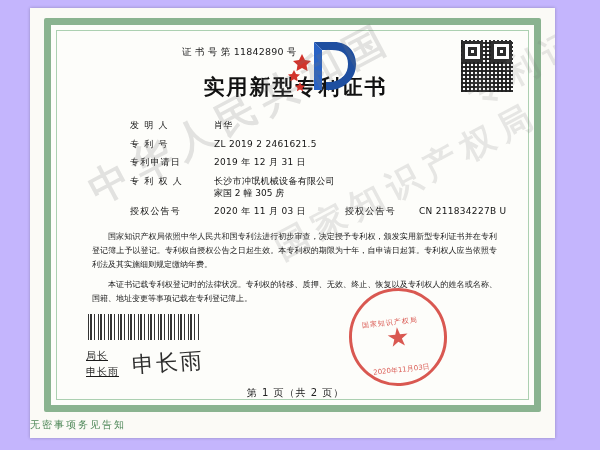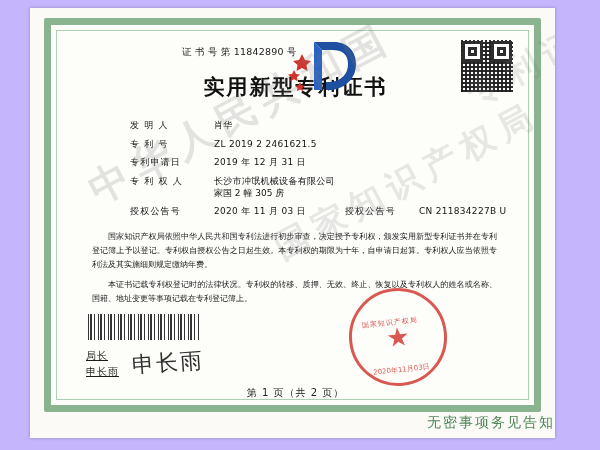--- a/index.html
+++ b/index.html
@@ -263,22 +263,22 @@
     text-align: center;
     font-size: 10px;
     color: #222;
     letter-spacing: 1px;
   }
 
   .footer-note {
     position: absolute;
     left: 0; right: 0;
     bottom: 6px;
-    text-align: right;
-    font-size: 14px;
+    text-align: left;
+    font-size: 10px;
     color: #3a7a46;
     letter-spacing: 2px;
     opacity: .9;
   }
 
   
   .watermark {
     position: absolute;
     left: 0; top: 0; right: 0; bottom: 0;
     pointer-events: none;

